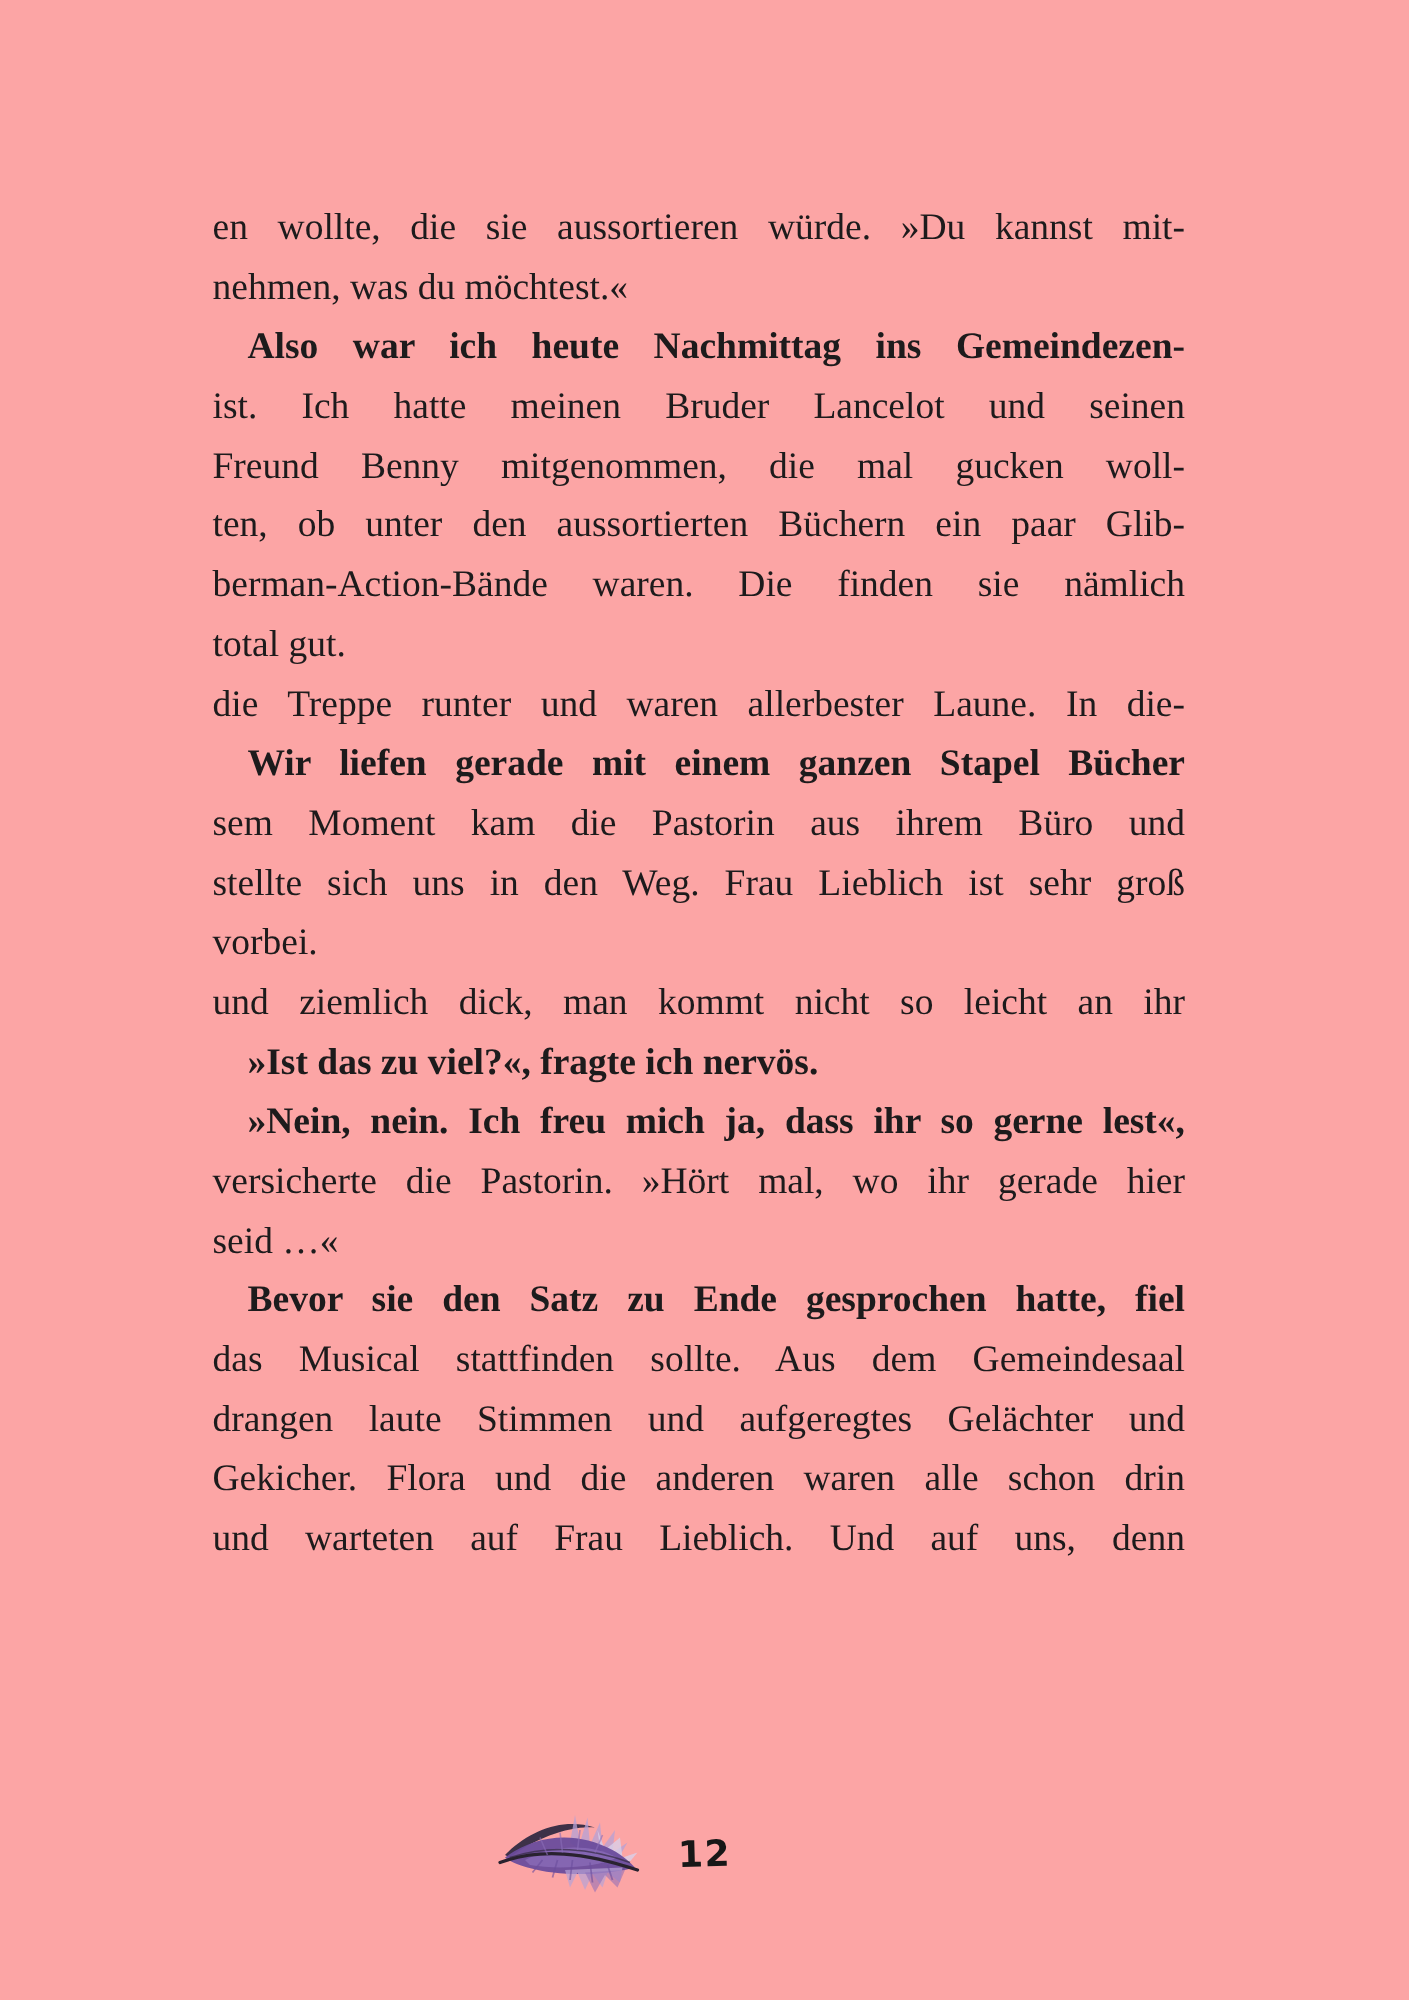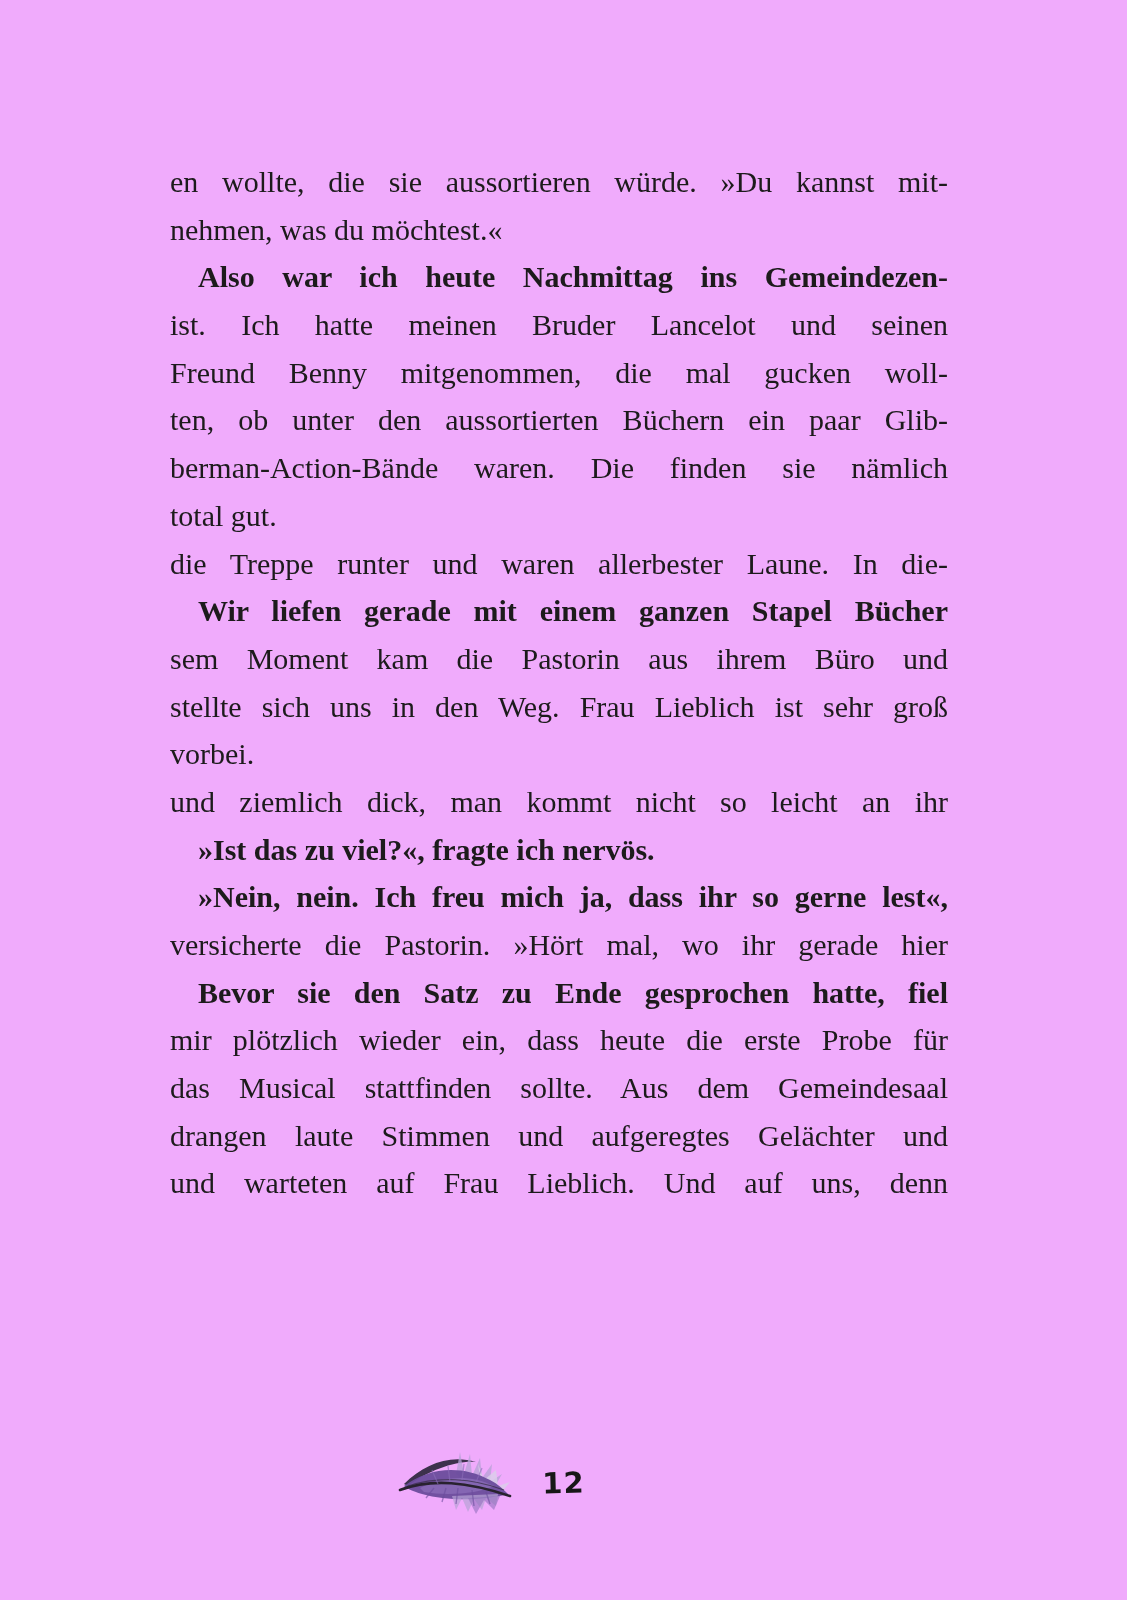--- a/index.html
+++ b/index.html
@@ -4,21 +4,21 @@
 <style>
   html, body {
     margin: 0;
     padding: 0;
     background: #ffffff;
   }
   .page {
     position: relative;
     width: 1127px;
     height: 1600px;
-    background: #f0abfc;
+    background: #fca5a5;
     overflow: hidden;
     font-family: "Liberation Serif", serif;
   }
   .text-block {
     position: absolute;
     left: 170px;
     top: 158px;
     width: 778px;
     color: #1d1b1c;
     font-size: 30px;
@@ -84,24 +84,25 @@
     <div class="line left">total gut.</div>
     <div class="line">die Treppe runter und waren allerbester Laune. In die-</div>
     <div class="line ind">Wir liefen gerade mit einem ganzen Stapel Bücher</div>
     <div class="line">sem Moment kam die Pastorin aus ihrem Büro und</div>
     <div class="line">stellte sich uns in den Weg. Frau Lieblich ist sehr groß</div>
     <div class="line left">vorbei.</div>
     <div class="line">und ziemlich dick, man kommt nicht so leicht an ihr</div>
     <div class="line left ind">»Ist das zu viel?«, fragte ich nervös.</div>
     <div class="line ind">»Nein, nein. Ich freu mich ja, dass ihr so gerne lest«,</div>
     <div class="line">versicherte die Pastorin. »Hört mal, wo ihr gerade hier</div>
+    <div class="line left">seid …«</div>
     <div class="line ind">Bevor sie den Satz zu Ende gesprochen hatte, fiel</div>
-    <div class="line">mir plötzlich wieder ein, dass heute die erste Probe für</div>
     <div class="line">das Musical stattfinden sollte. Aus dem Gemeindesaal</div>
     <div class="line">drangen laute Stimmen und aufgeregtes Gelächter und</div>
+    <div class="line">Gekicher. Flora und die anderen waren alle schon drin</div>
     <div class="line">und warteten auf Frau Lieblich. Und auf uns, denn</div>
   </div>
 
   <div class="footer">
 
     <div class="feather-wrap">
       <svg width="130" height="72" viewBox="0 0 130 72" xmlns="http://www.w3.org/2000/svg">
 
         <path d="M6,40 C26,20 52,10 78,18 C60,16 30,26 10,42 Z" opacity="0.95" fill="#332a42"></path>
 

